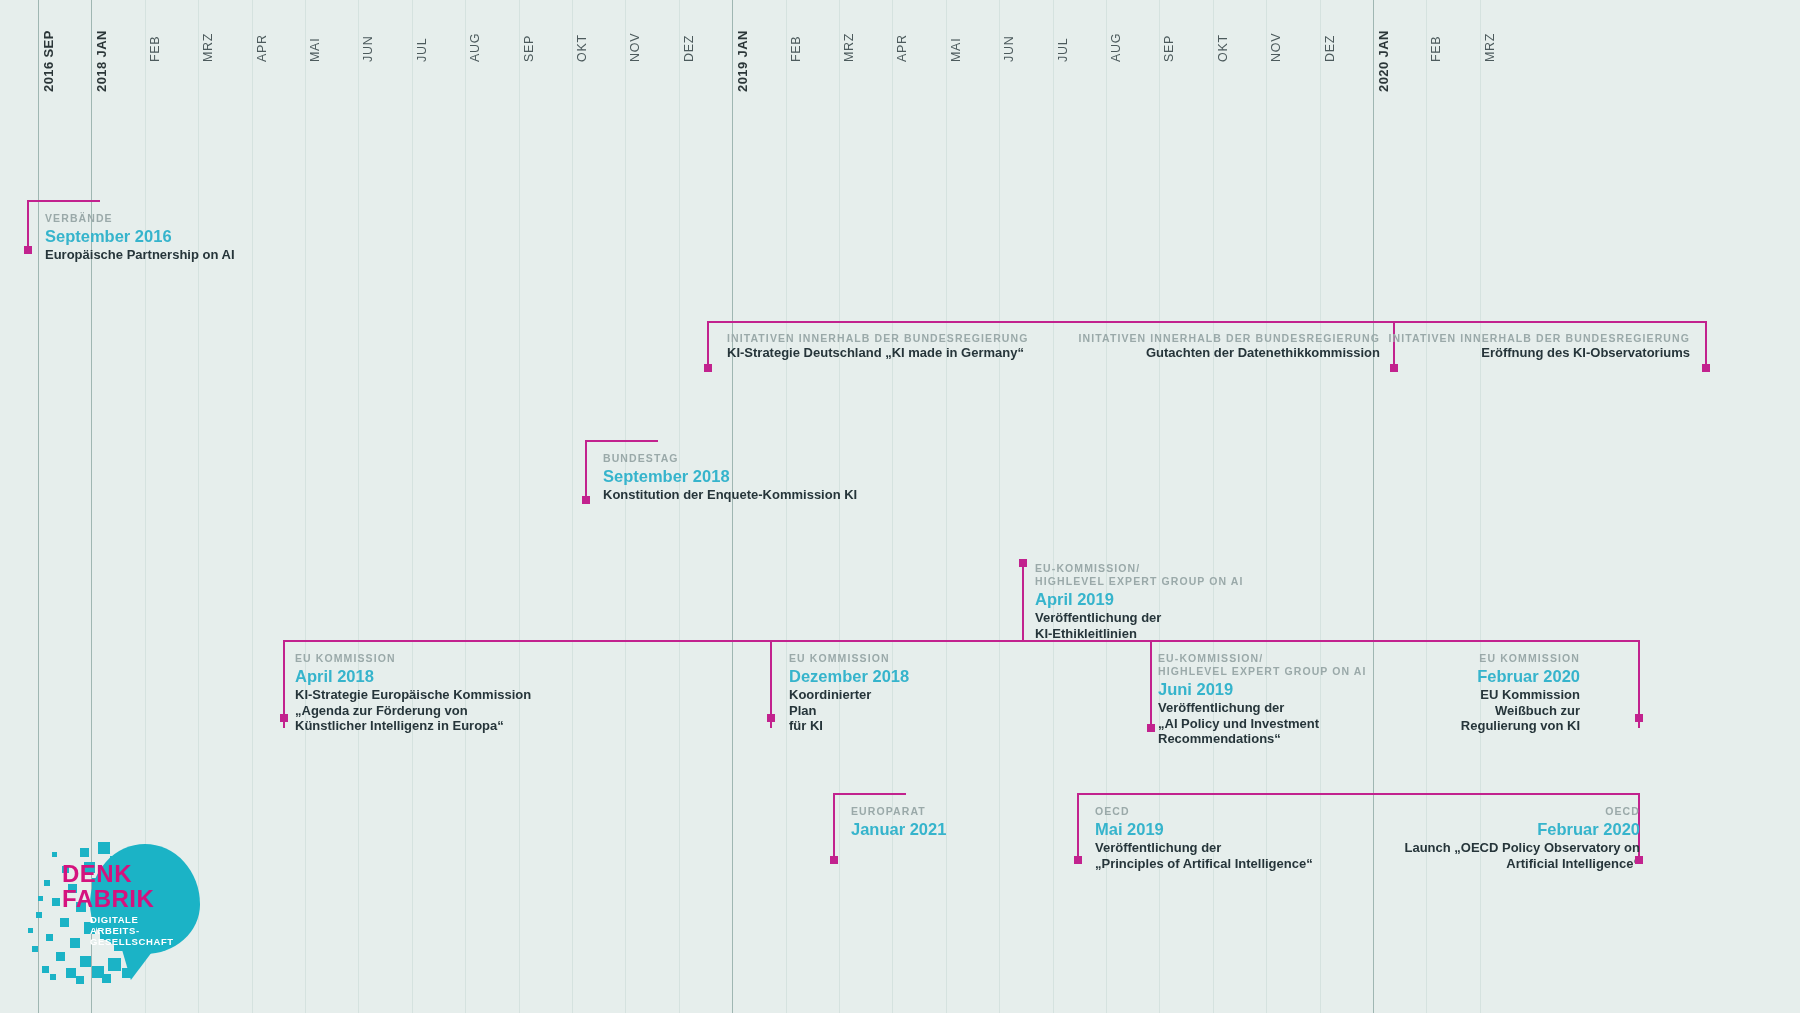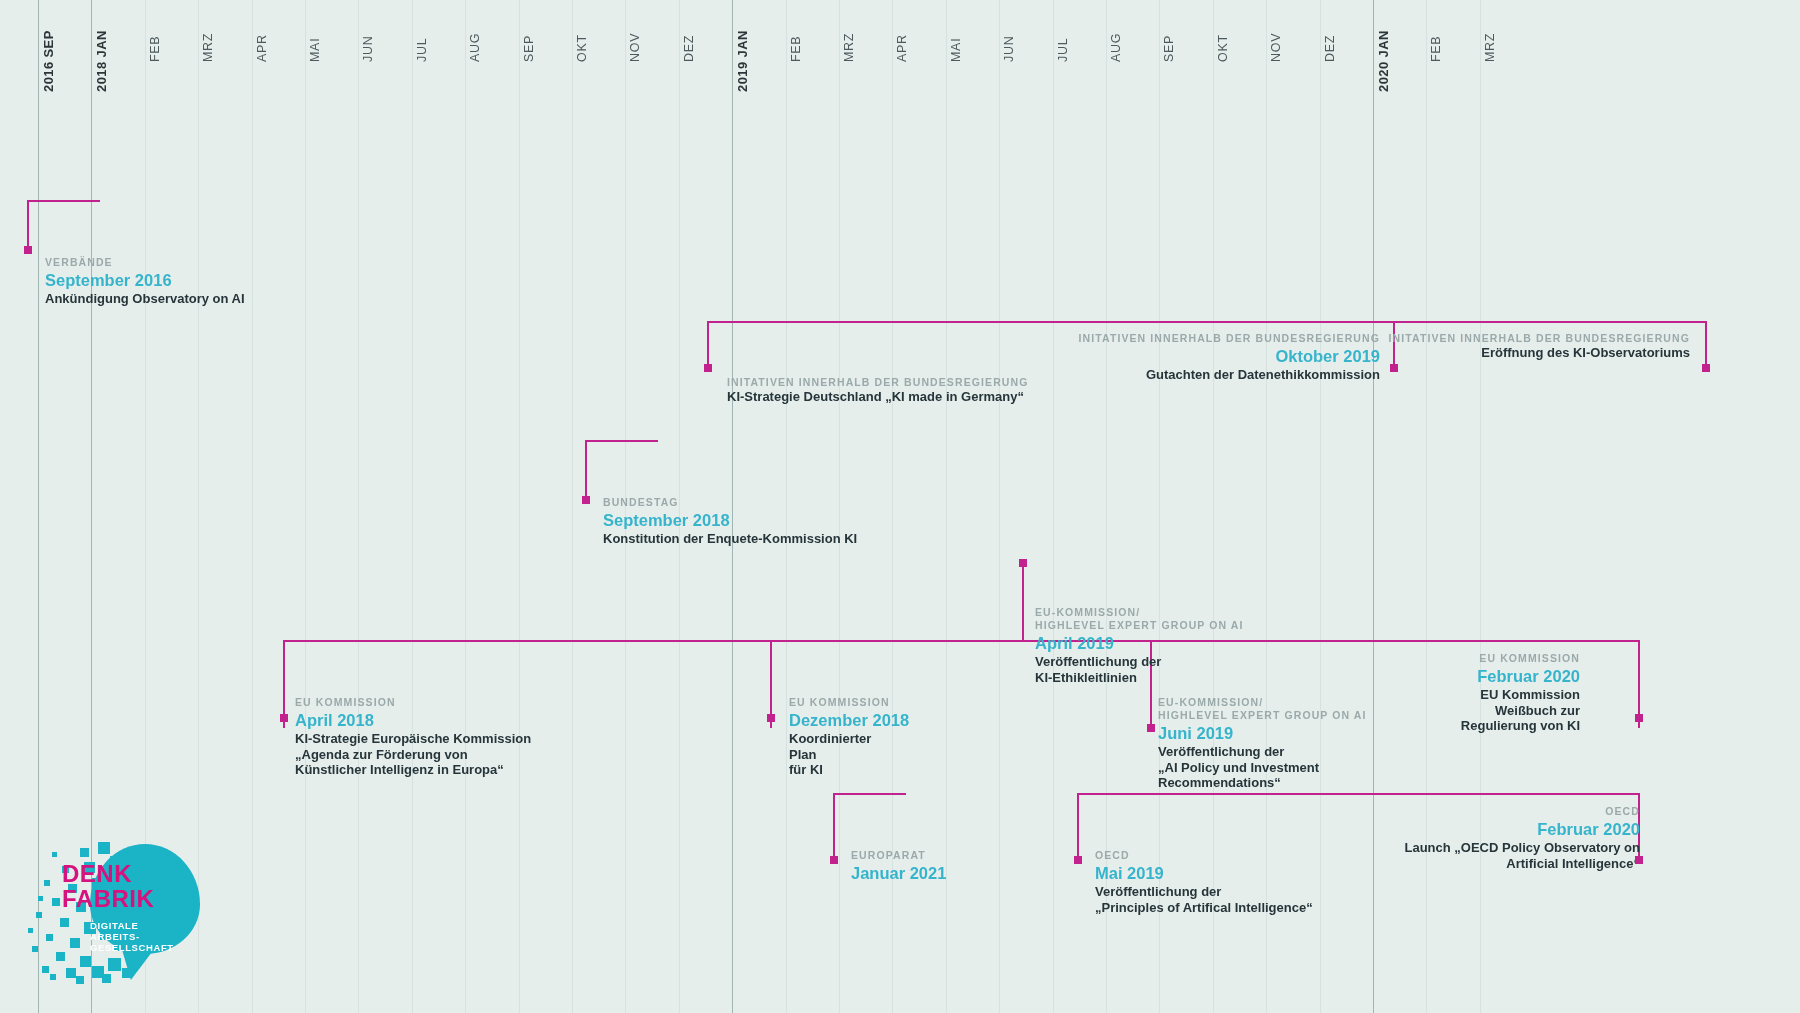--- a/index.html
+++ b/index.html
@@ -50,41 +50,41 @@
     line-height:21px;
     margin-top:1px;
   }
   .desc{
     font-size:13px;
     color:#26353a;
     font-weight:700;
     line-height:15.5px;
     white-space:pre-line;
   }
-  .ta-left{text-align:left;margin-top:44px;}
+  .ta-left{text-align:left;}
   .ta-right{text-align:right;}
 
   
   .logo{position:absolute;left:22px;top:840px;width:180px;height:140px;}
   .bubble{
     position:absolute;left:68px;top:4px;width:110px;height:110px;
     background:#1bb3c6;border-radius:50% 50% 50% 50%/55% 55% 45% 45%;
   }
   .bubble-tail{
     position:absolute;left:96px;top:96px;width:46px;height:44px;
     background:#1bb3c6;
     clip-path:polygon(0 0,100% 0,28% 100%);
   }
   .pix{position:absolute;background:#1bb3c6;}
   .logo-text{position:absolute;left:40px;top:22px;width:120px;}
   .logo-denk{color:#d5127e;font-weight:800;font-size:24px;line-height:24px;letter-spacing:.5px;}
   .logo-fabrik{color:#d5127e;font-weight:800;font-size:24px;line-height:25px;letter-spacing:.5px;}
   .logo-sub{
     color:#ffffff;font-weight:800;font-size:9.5px;line-height:11px;
-    letter-spacing:.6px;margin-top:9px;margin-left:28px;white-space:pre-line;
+    letter-spacing:.6px;margin-top:3px;margin-left:28px;white-space:pre-line;
   }
 </style>
 </head>
 <body>
 
 <div id="stage">
 
   <div id="gridlayer">
       <div class="gridline year" style="left: 38px;"></div>
       <div class="gridline year" style="left: 91px;"></div>
@@ -175,31 +175,30 @@
         <div class="v" style="left: 833px; top: 793px; height: 67px;"></div>
       </div>
       <div class="bracket">
         <div class="h" style="left: 1077px; top: 793px; width: 561px;"></div>
         <div class="v" style="left: 1077px; top: 793px; height: 67px;"></div>
         <div class="v" style="left: 1638px; top: 793px; height: 67px;"></div>
       </div>
       <div class="event ta-left" style="left: 45px; top: 212px; width: 260px;">
         <div class="org">VERBÄNDE</div>
         <div class="date">September 2016</div>
-        <div class="desc">Ankündigung Observatory on AI</div>
+        <div class="desc">Europäische Partnership on AI</div>
       </div>
       <div class="dot" style="left: 24px; top: 246px;"></div>
       <div class="event ta-left" style="left: 727px; top: 332px; width: 420px;">
         <div class="org">INITATIVEN INNERHALB DER BUNDESREGIERUNG</div>
         <div class="desc">KI-Strategie Deutschland „KI made in Germany“</div>
       </div>
       <div class="dot" style="left: 704px; top: 364px;"></div>
       <div class="event ta-right" style="left: 1020px; top: 332px; width: 360px;">
         <div class="org">INITATIVEN INNERHALB DER BUNDESREGIERUNG</div>
-        <div class="date">Oktober 2019</div>
         <div class="desc">Gutachten der Datenethikkommission</div>
       </div>
       <div class="dot" style="left: 1390px; top: 364px;"></div>
       <div class="event ta-right" style="left: 1330px; top: 332px; width: 360px;">
         <div class="org">INITATIVEN INNERHALB DER BUNDESREGIERUNG</div>
         <div class="desc">Eröffnung des KI-Observatoriums</div>
       </div>
       <div class="dot" style="left: 1702px; top: 364px;"></div>
       <div class="event ta-left" style="left: 603px; top: 452px; width: 300px;">
         <div class="org">BUNDESTAG</div>

